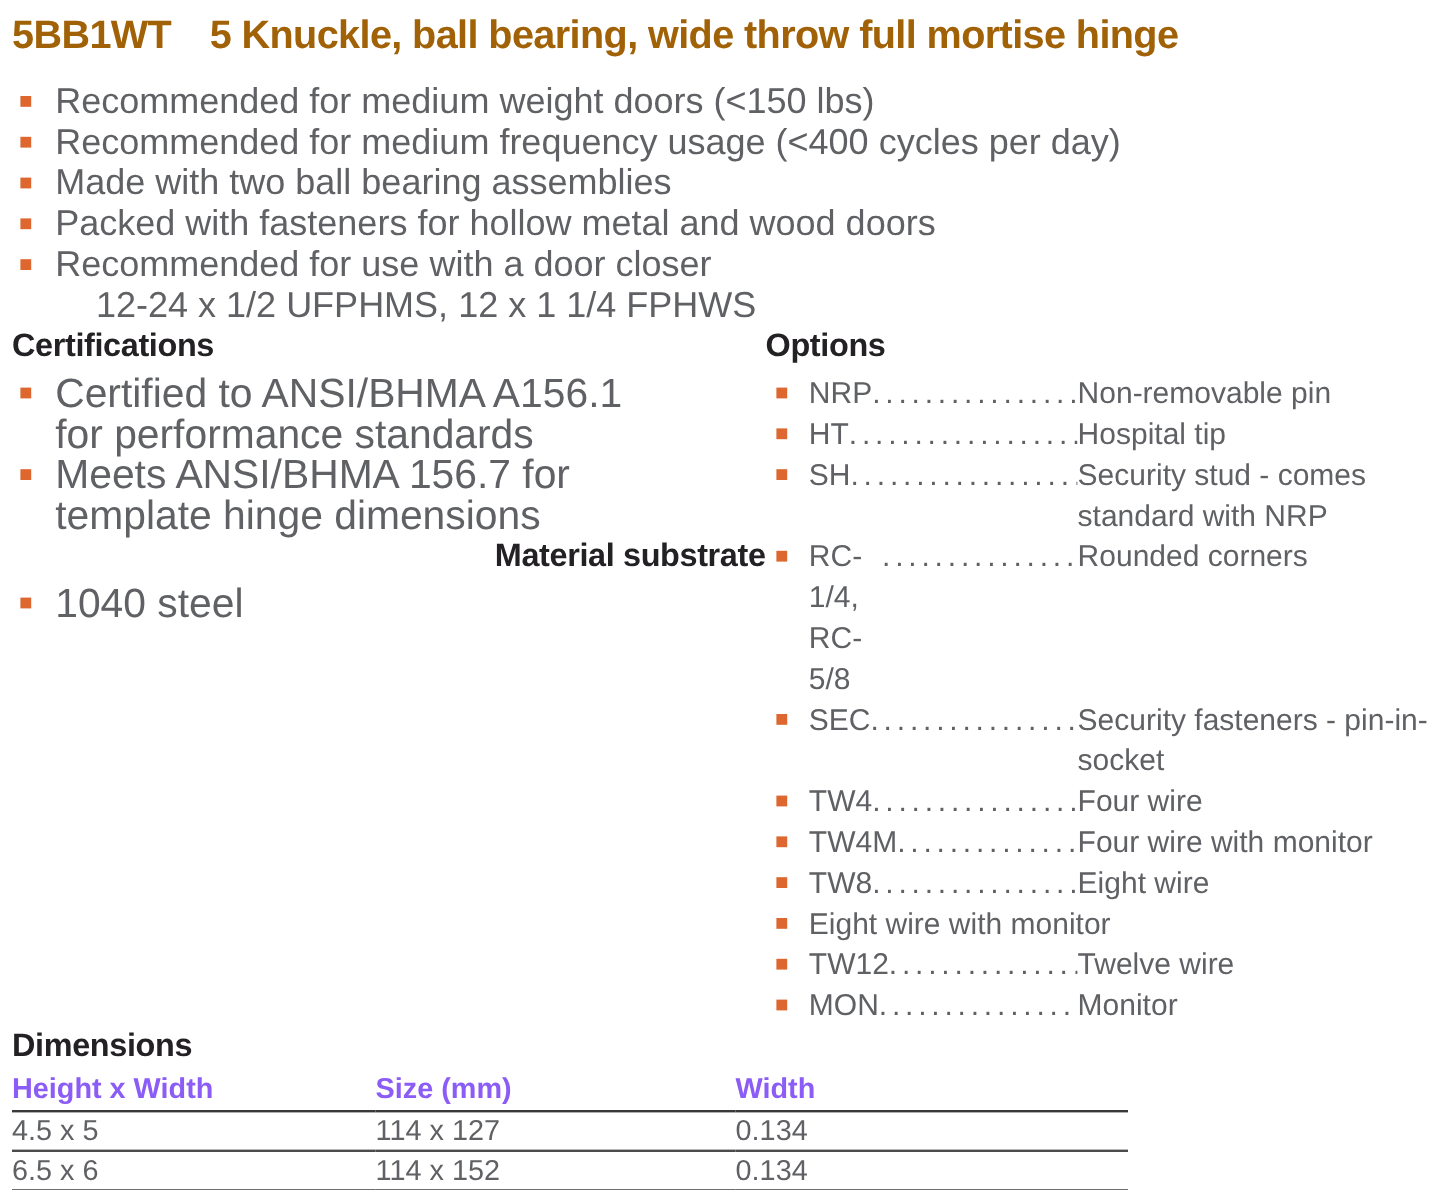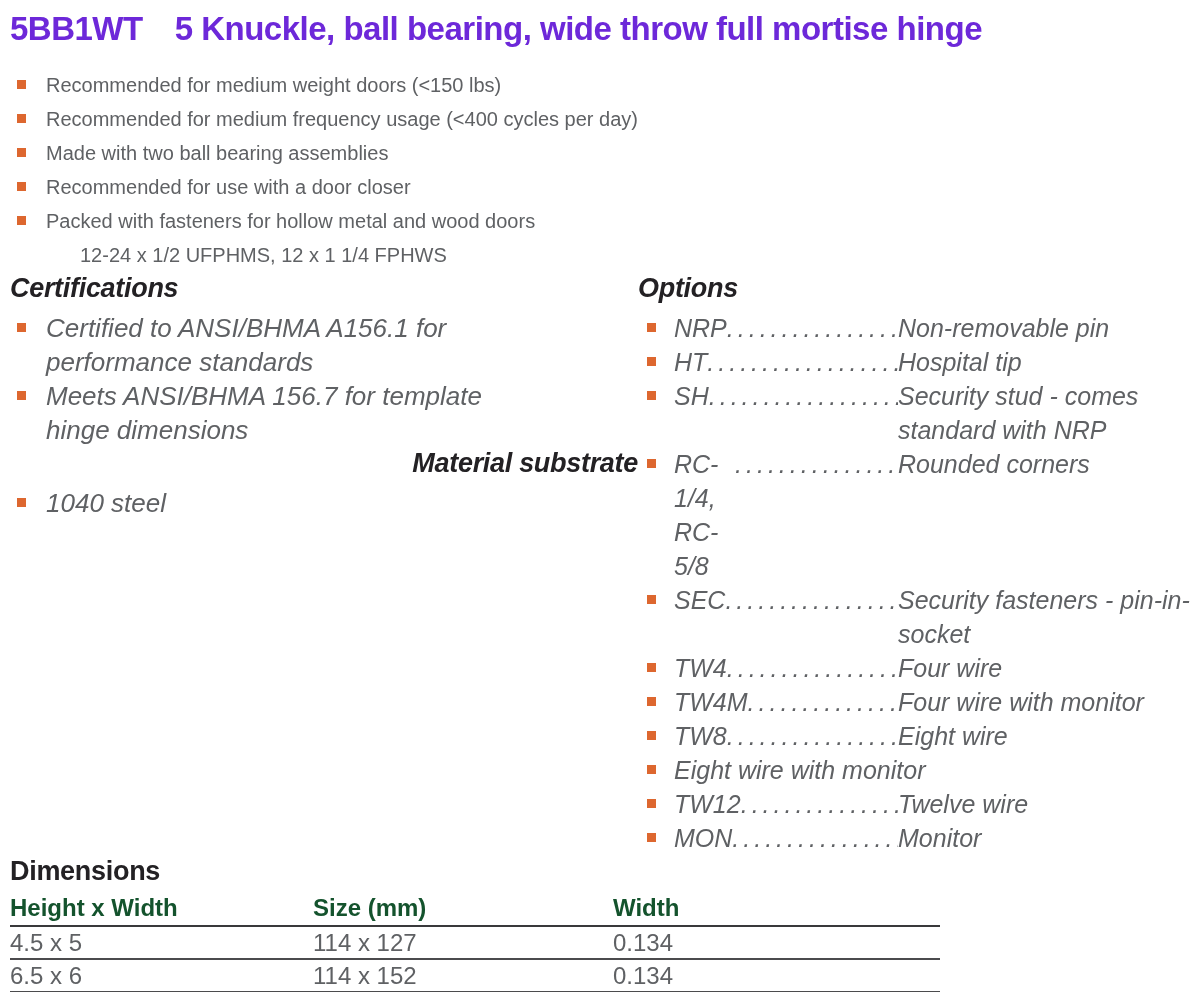--- a/index.html
+++ b/index.html
@@ -11,48 +11,48 @@
     overflow:hidden;
     background:#ffffff;
     font-family:"Liberation Sans", sans-serif;
     color:#5f6164;
   }
 
   
   .title {
     margin:4px 0 20px 0;
     font-size:33px; font-weight:bold;
-    color:#6d28d9; letter-spacing:-0.5px;
+    color:#a16207; letter-spacing:-0.5px;
     line-height:38px;
     white-space:nowrap;
   }
   .title .code { margin-right:32px; }
 
   
   ul.plain { list-style:none; margin:0; padding:0; }
-  .feat { display:flex; font-size:20px; line-height:34px; }
+  .feat { display:flex; font-size:30px; line-height:34px; }
   .sq {
     flex:0 0 auto; width:9px; height:9px;
     background:var(--accent, #dd672f);
     margin:12px 20px 0 7px;
   }
   .feat.note { padding-left:70px; }
   .features { margin-bottom:24px; }
 
   
-  .cols { display:flex; align-items:flex-start;font-style:italic; }
+  .cols { display:flex; align-items:flex-start; }
   .col-left { width:628px; flex:0 0 auto; }
   .col-right { flex:1 1 auto; }
 
   h2.sec {
     font-size:27px; font-weight:bold;
     color:#232124; letter-spacing:-0.3px;
     margin:0 0 6px 0; line-height:33px;
   }
-  .cert-item { display:flex; font-size:26px; line-height:34px; }
+  .cert-item { display:flex; font-size:34px; line-height:34px; }
   .cert-item .text { width:500px; }
   .mat-head { margin-top:16px;text-align:right; }
 
   
   .opt { display:flex; font-size:25px; line-height:34px; }
   .opt .sq { margin:12px 18px 0 9px; }
   .opt .codecell { display:flex; width:224px; flex:0 0 auto; overflow:hidden; }
   .opt .dots { flex:1 1 auto; overflow:hidden; white-space:nowrap; letter-spacing:4px; color:#5f6164; }
   .opt .dots::after { content:".........................................."; }
   .opt .desc { width:305px; }
@@ -60,21 +60,21 @@
   
   .dim-head { margin:2px 0 4px 0; }
   table.dims {
     border-collapse:collapse; table-layout:fixed;
     width:930px; margin-top:6px;
   }
   table.dims col.c1 { width:303px; }
   table.dims col.c2 { width:300px; }
   table.dims th {
     text-align:left; font-size:24px; font-weight:bold;
-    color:#14532d; line-height:28px; padding:0 0 3px 0;
+    color:#8b5cf6; line-height:28px; padding:0 0 3px 0;
     border-bottom:2px solid #39393b;
   }
   table.dims td {
     font-size:24px; color:#5f6164; line-height:29px;
     padding:1px 0 1px 0;
     border-bottom:2px solid #4b4b4d;
   }
 </style>
 </head>
 <body>
@@ -93,25 +93,25 @@
     <li class="feat">
       <span class="sq"></span>
       <span class="ftext">Recommended for medium frequency usage (&lt;400 cycles per day)</span>
     </li>
     <li class="feat">
       <span class="sq"></span>
       <span class="ftext">Made with two ball bearing assemblies</span>
     </li>
     <li class="feat">
       <span class="sq"></span>
+      <span class="ftext">Packed with fasteners for hollow metal and wood doors</span>
+    </li>
+    <li class="feat">
+      <span class="sq"></span>
       <span class="ftext">Recommended for use with a door closer</span>
-    </li>
-    <li class="feat">
-      <span class="sq"></span>
-      <span class="ftext">Packed with fasteners for hollow metal and wood doors</span>
     </li>
     <li class="feat note">
       <span class="ftext">12-24 x 1/2 UFPHMS, 12 x 1 1/4 FPHWS</span>
     </li>
   </ul>
 
   <div class="cols">
 
     <div class="col-left">
       <h2 class="sec">Certifications</h2>

